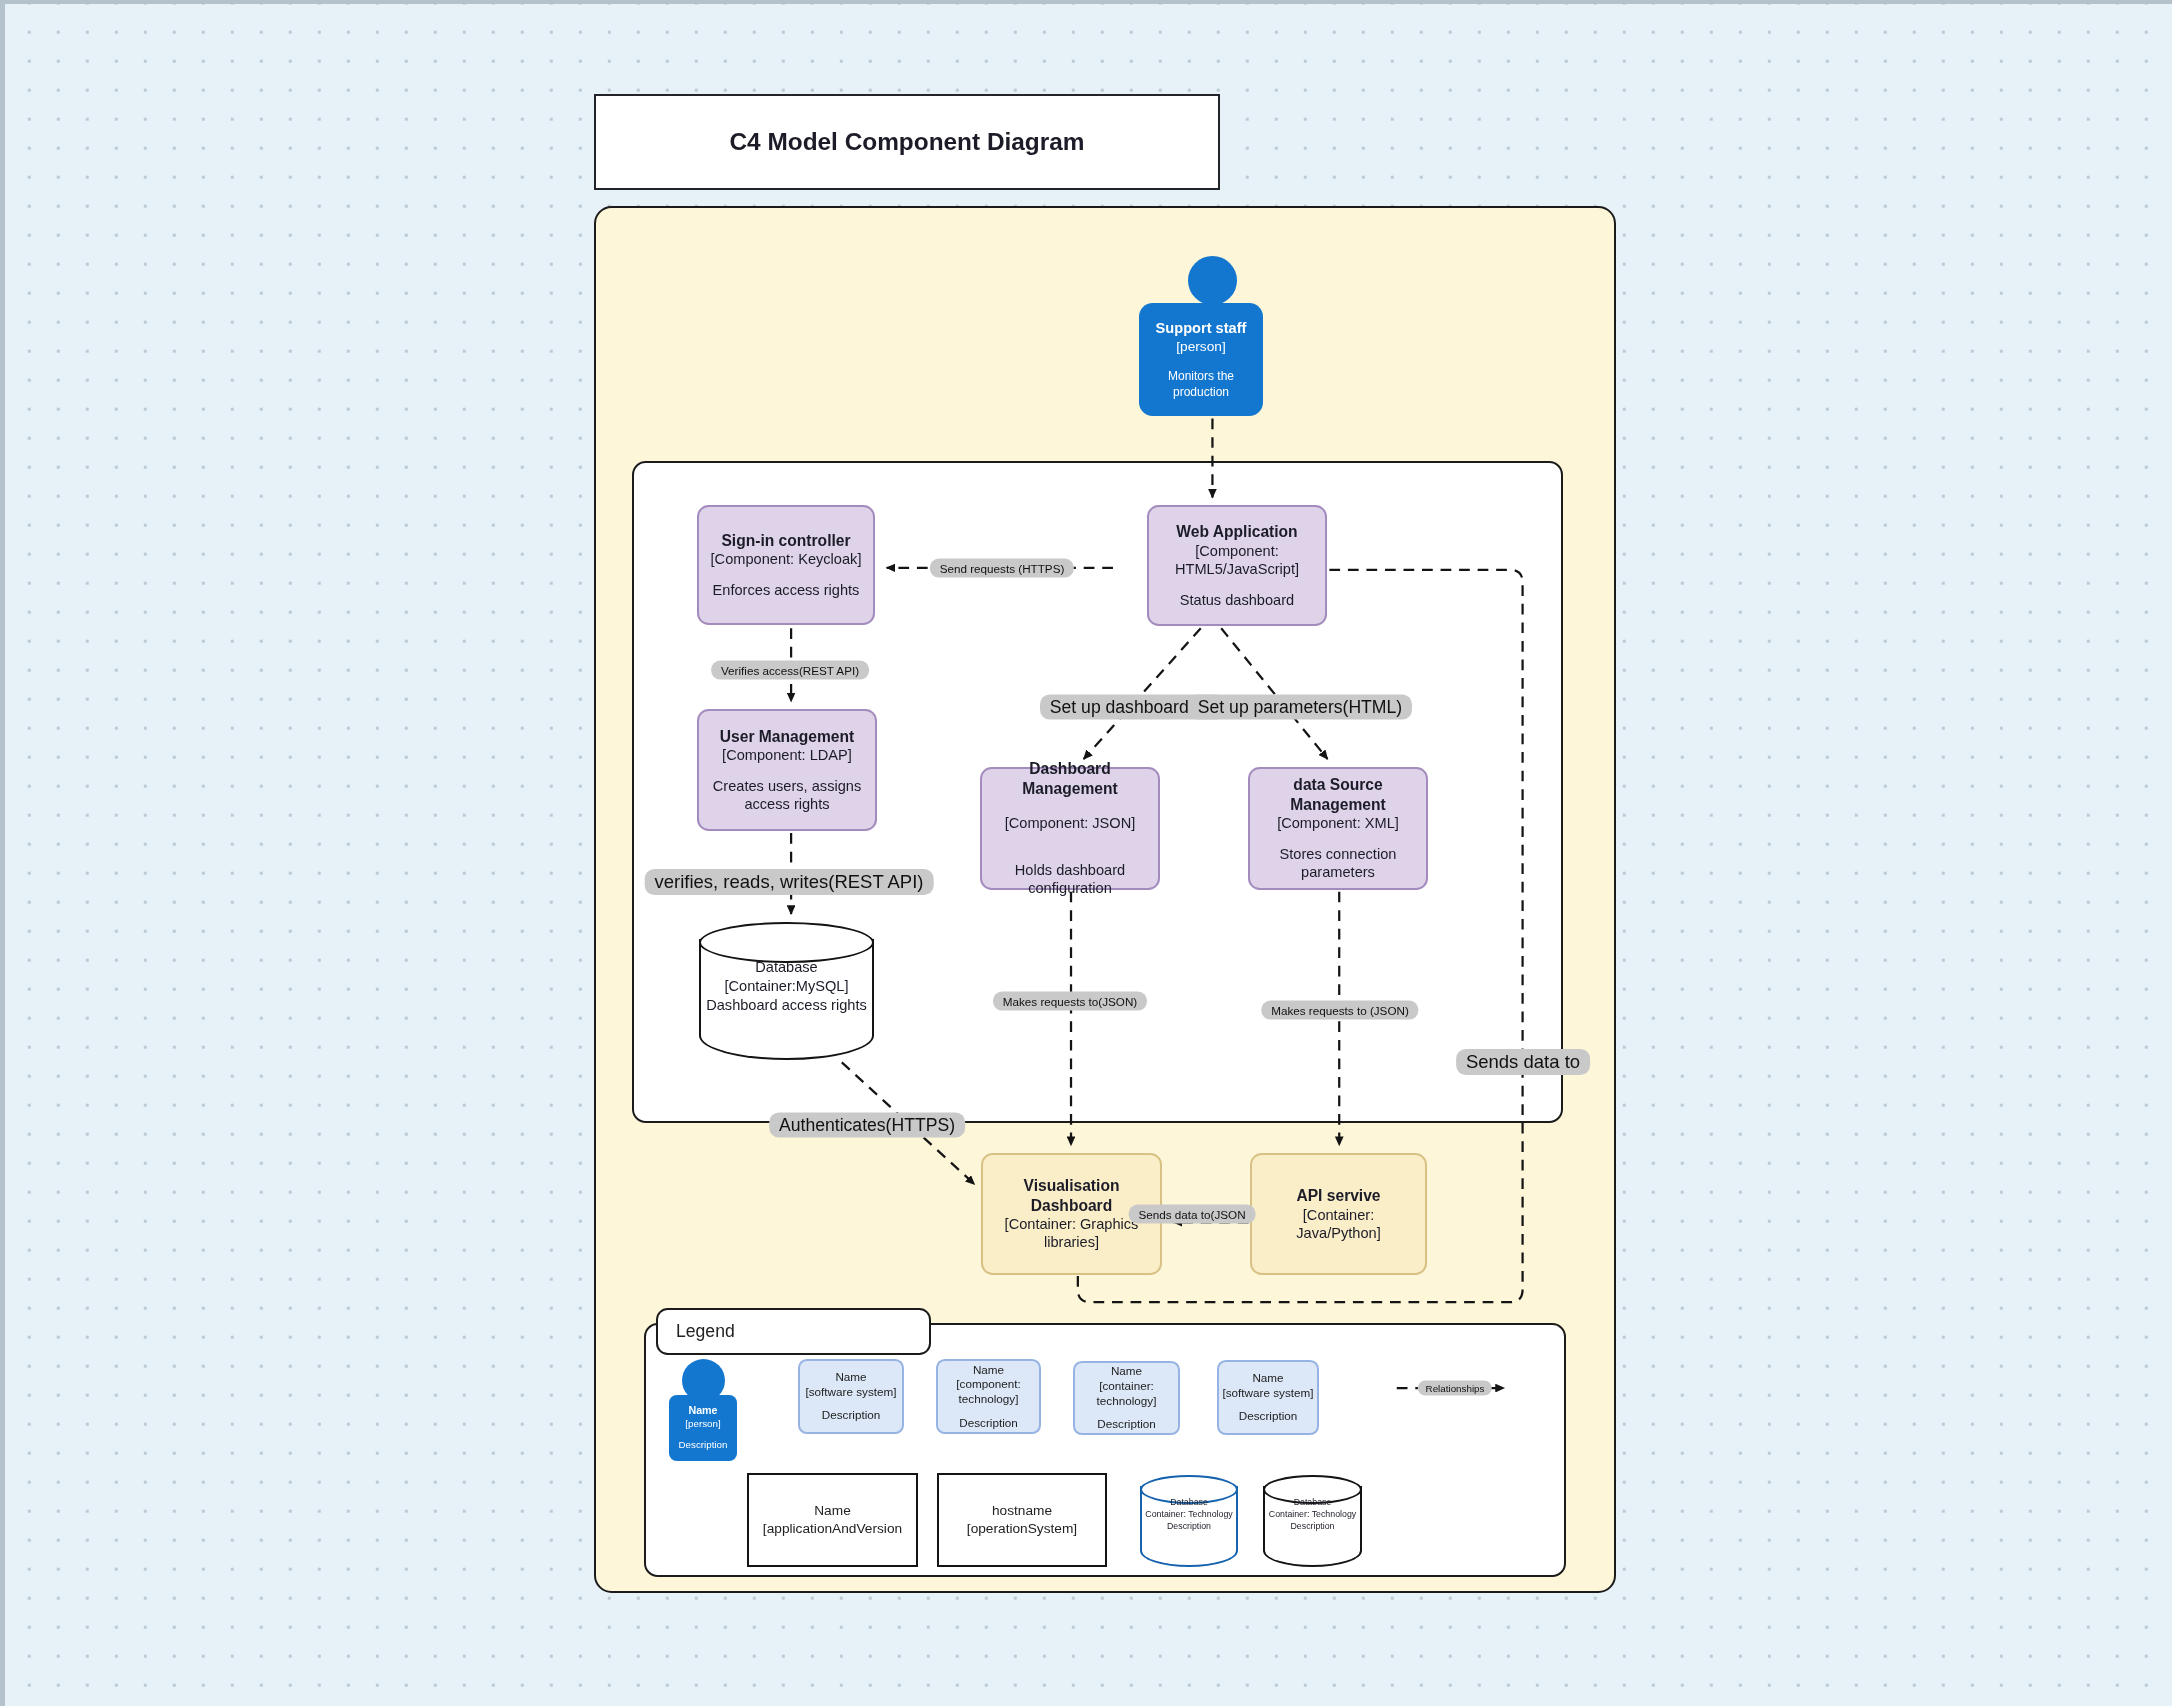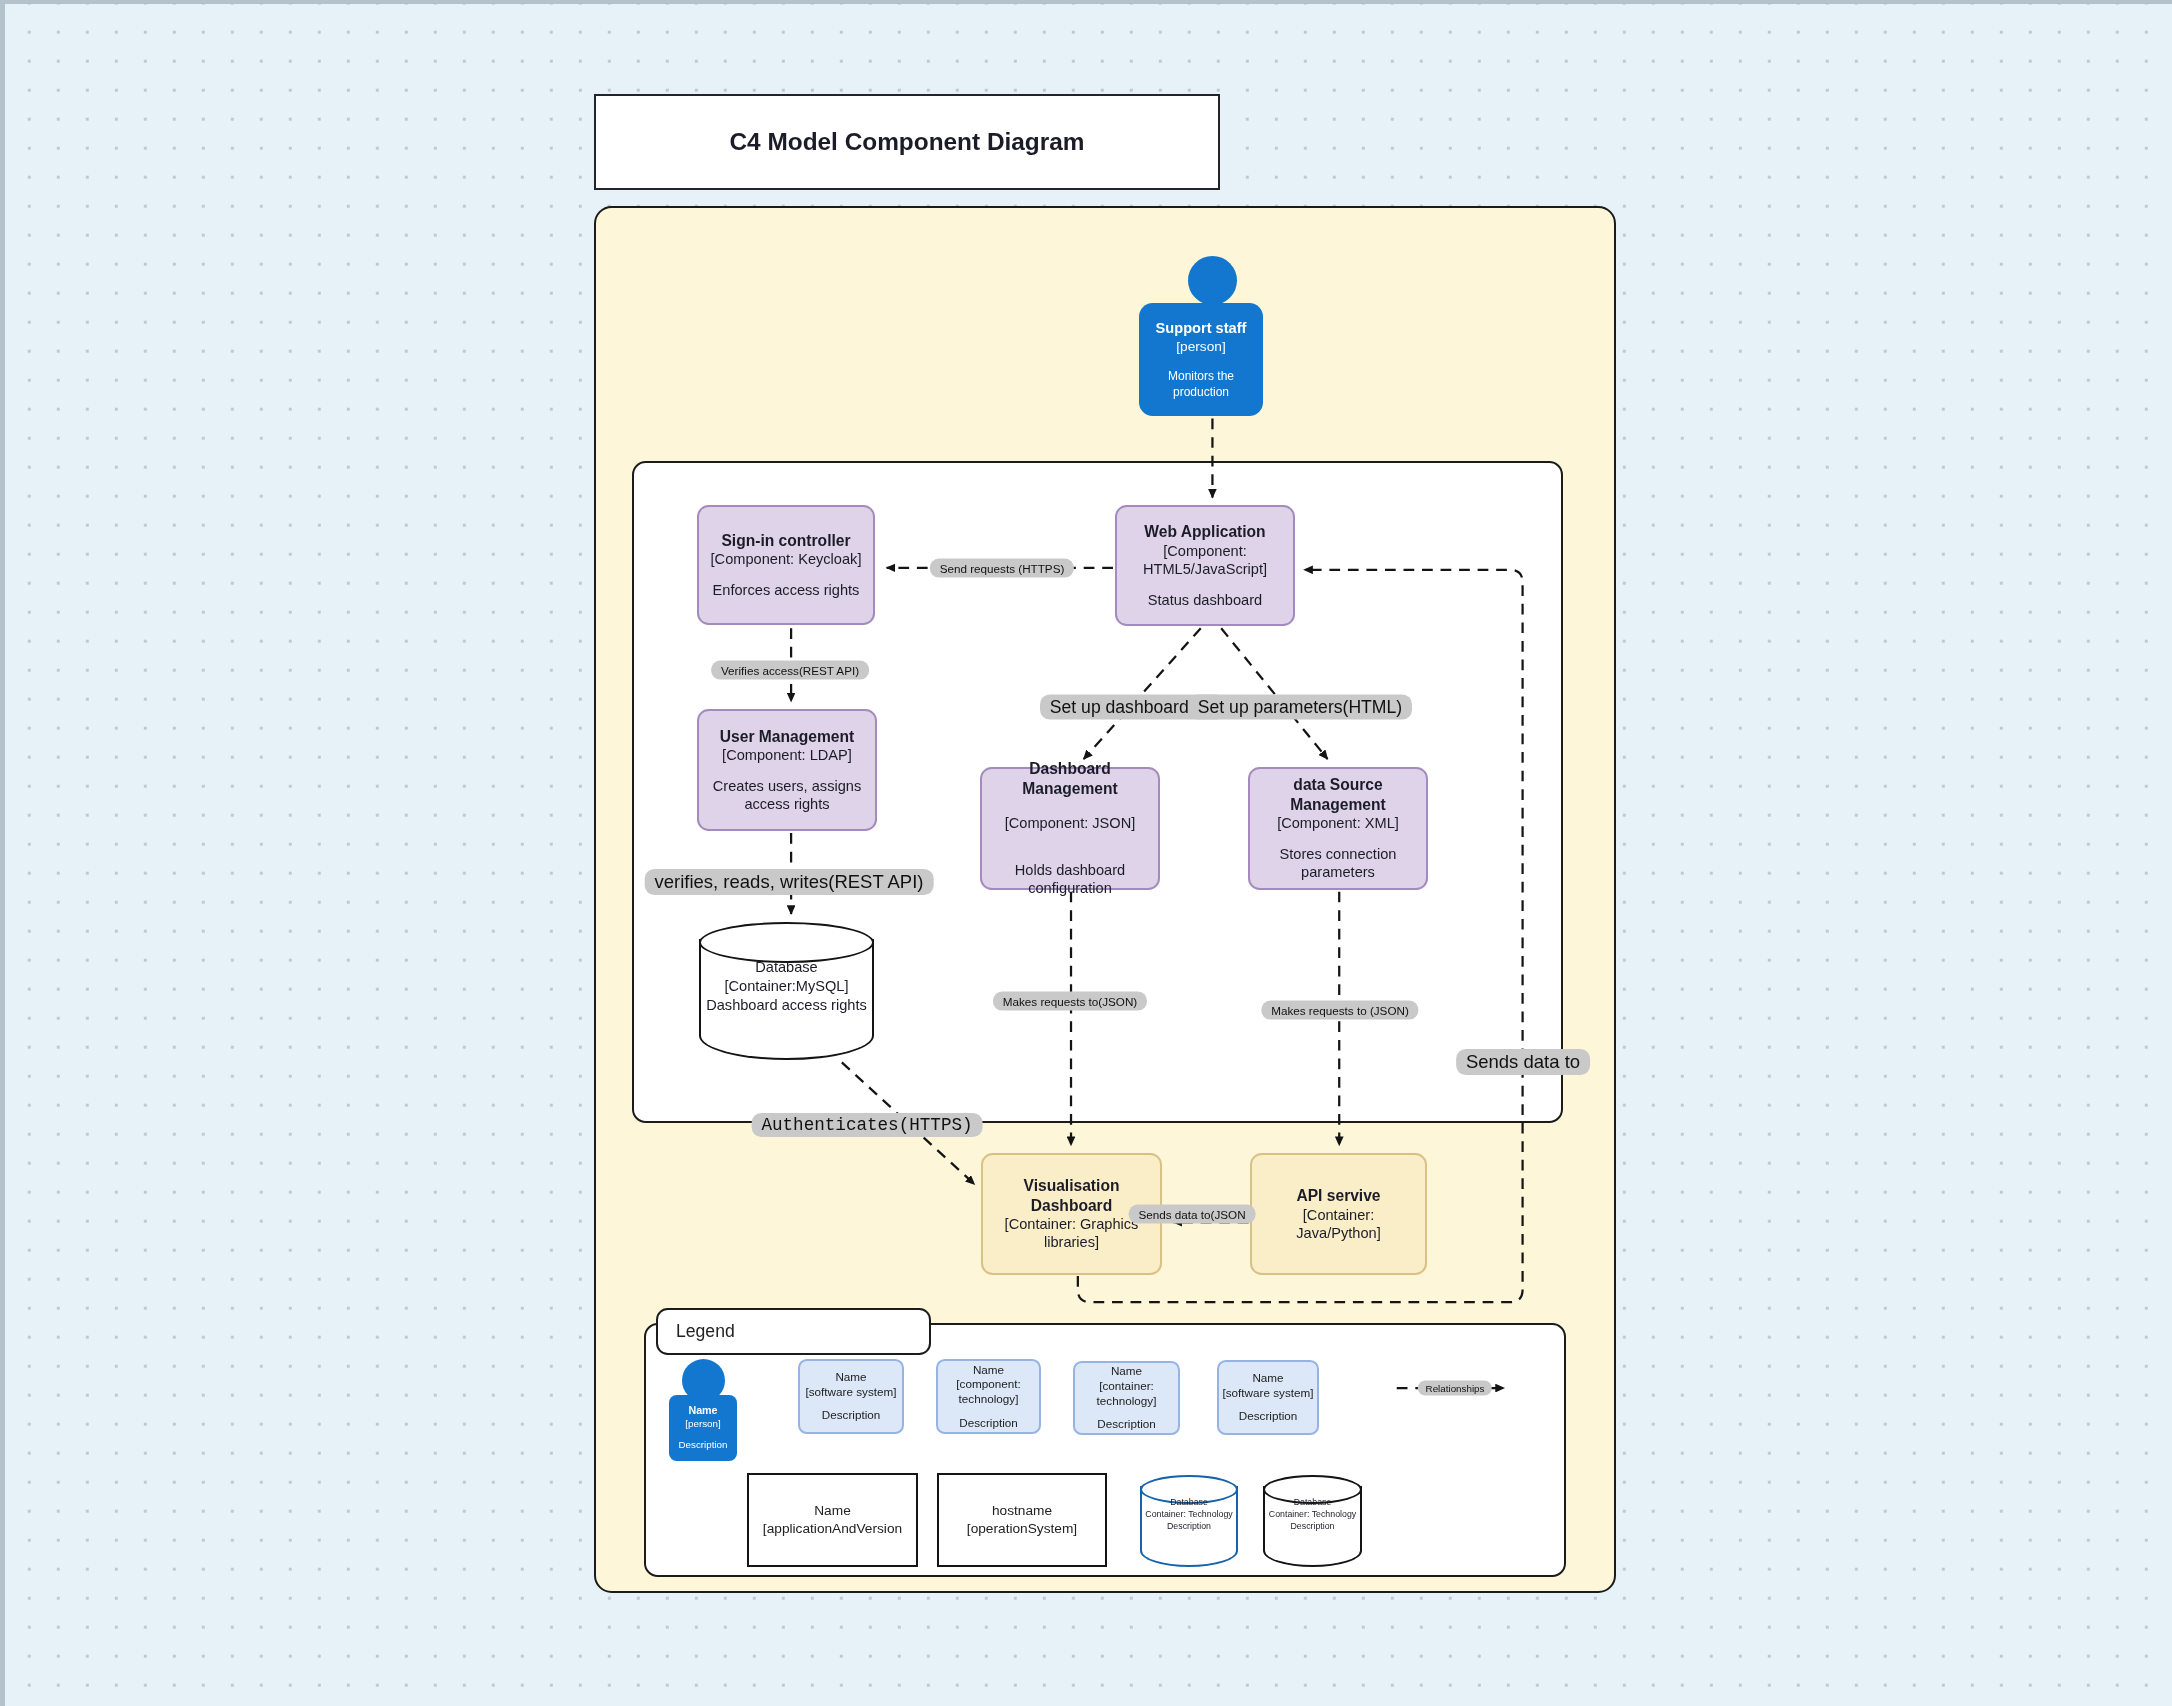--- a/index.html
+++ b/index.html
@@ -100,21 +100,21 @@
     <span class="p-type">[person]</span>
     <span class="p-desc">Monitors the production</span>
   </div>
 
   <div class="abs node node-comp" style="left:692px;top:501px;width:178px;height:120px;">
     <span class="n-name">Sign-in controller</span>
     <span class="n-type">[Component: Keycloak]</span>
     <span class="n-desc">Enforces access rights</span>
   </div>
 
-  <div class="abs node node-comp" style="left:1110px;top:501px;width:180px;height:121px;">
+  <div class="abs node node-comp" style="left:1142px;top:501px;width:180px;height:121px;">
     <span class="n-name">Web Application</span>
     <span class="n-type">[Component: HTML5/JavaScript]</span>
     <span class="n-desc">Status dashboard</span>
   </div>
 
   <div class="abs node node-comp" style="left:692px;top:705px;width:180px;height:122px;">
     <span class="n-name">User Management</span>
     <span class="n-type">[Component: LDAP]</span>
     <span class="n-desc">Creates users, assigns access rights</span>
   </div>
@@ -152,21 +152,21 @@
   </div>
 
   <div class="pill" style="left:997px;top:564px;">Send requests (HTTPS)</div>
   <div class="pill" style="left:785px;top:666px;">Verifies access(REST API)</div>
   <div class="pill pill-lg" style="left:784px;top:878px;font-size:18.5px;">verifies, reads, writes(REST API)</div>
   <div class="pill pill-lg pill-left" style="left:1035px;top:703px;z-index:5;">Set up dashboards(H</div>
   <div class="pill pill-lg pill-left" style="left:1183px;top:703px;z-index:6;">Set up parameters(HTML)</div>
   <div class="pill" style="left:1065px;top:997px;">Makes requests to(JSON)</div>
   <div class="pill" style="left:1335px;top:1006px;">Makes requests to (JSON)</div>
   <div class="pill pill-lg" style="left:1518px;top:1058px;font-size:18.5px;">Sends data to</div>
-  <div class="pill pill-lg" style="left:862px;top:1121px;font-family:Liberation Mono, monospace;">Authenticates(HTTPS)</div>
+  <div class="pill pill-lg" style="left:862px;top:1121px;">Authenticates(HTTPS)</div>
   <div class="pill" style="left:1187px;top:1210px;">Sends data to(JSON</div>
   <div class="pill pill-xs" style="left:1450px;top:1384px;">Relationships</div>
 
   <div class="abs person-head" style="left:677px;top:1355px;width:43px;height:43px;"></div>
   <div class="abs person-body" style="left:664px;top:1391px;width:68px;height:66px;border-radius:7.8px;">
     <span class="lp-name">Name</span>
     <span class="lp-type">[person]</span>
     <span class="lp-desc">Description</span>
   </div>
 

